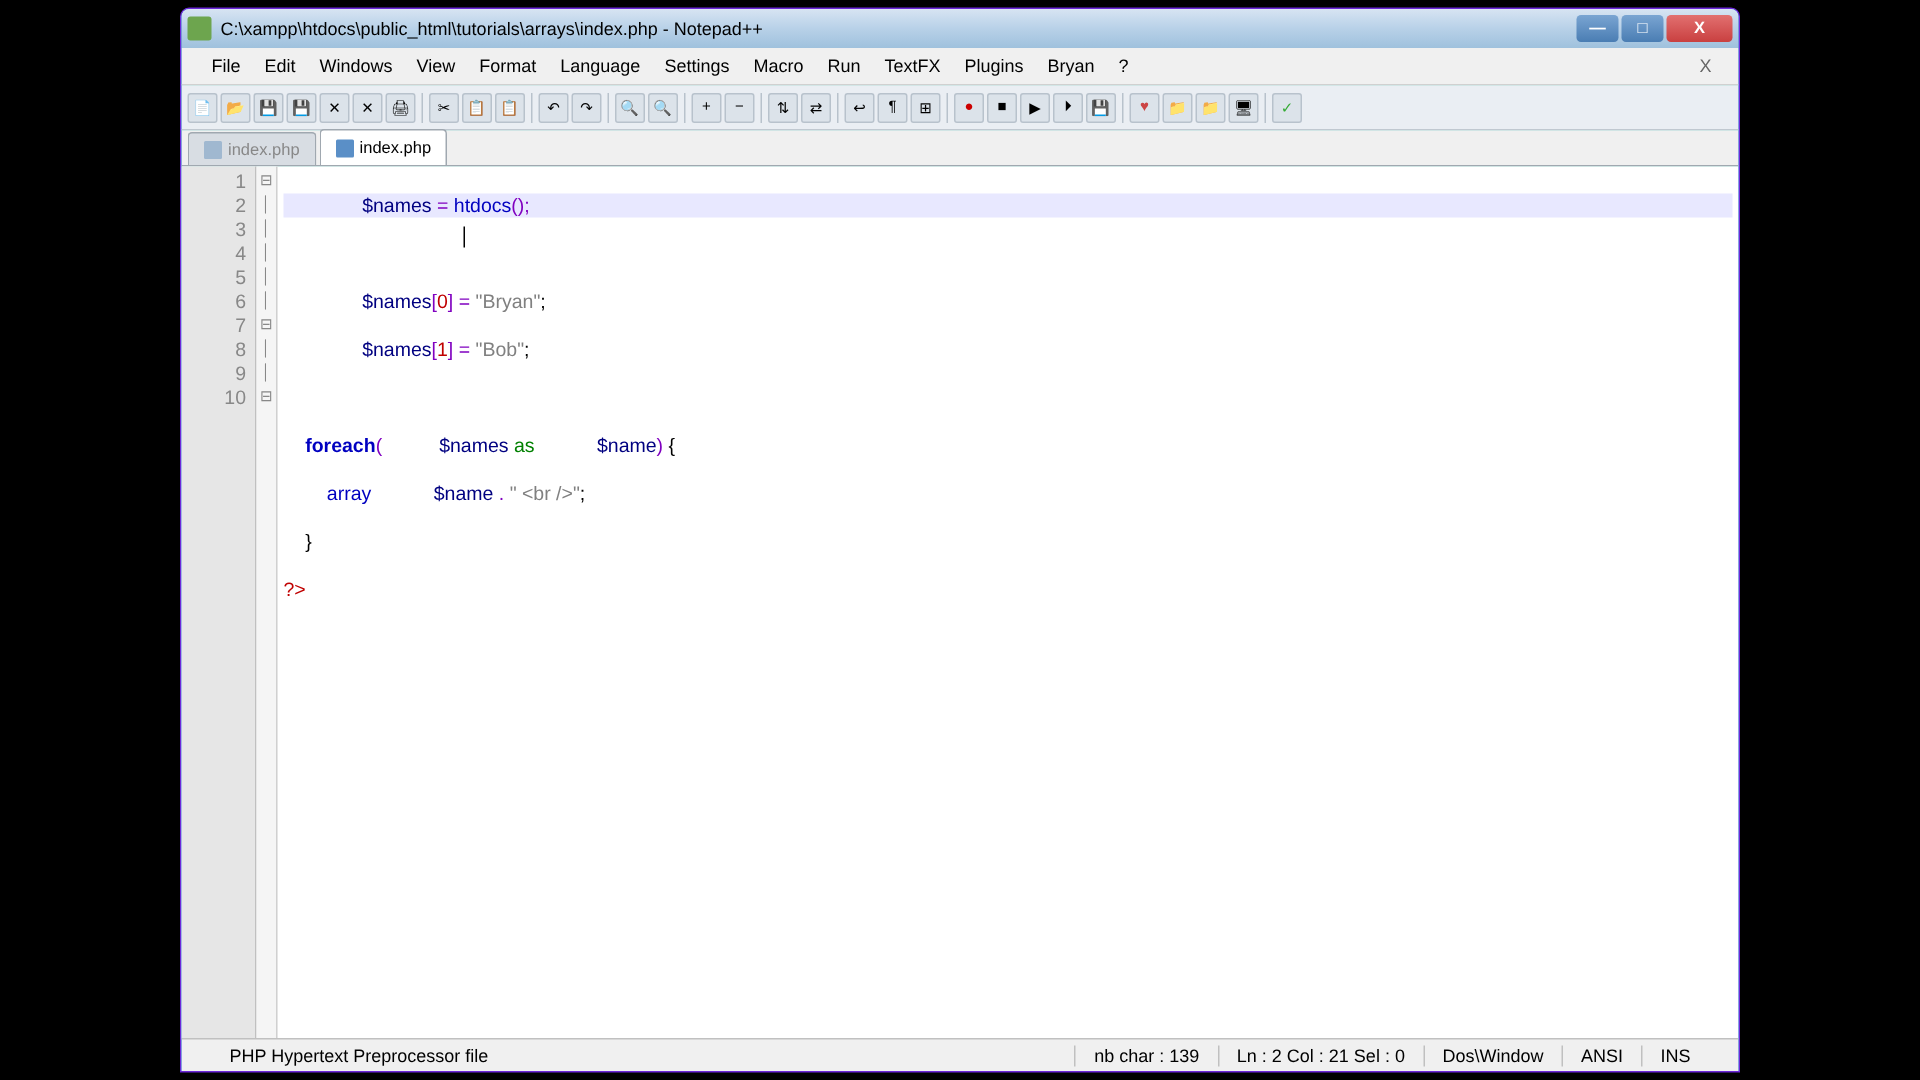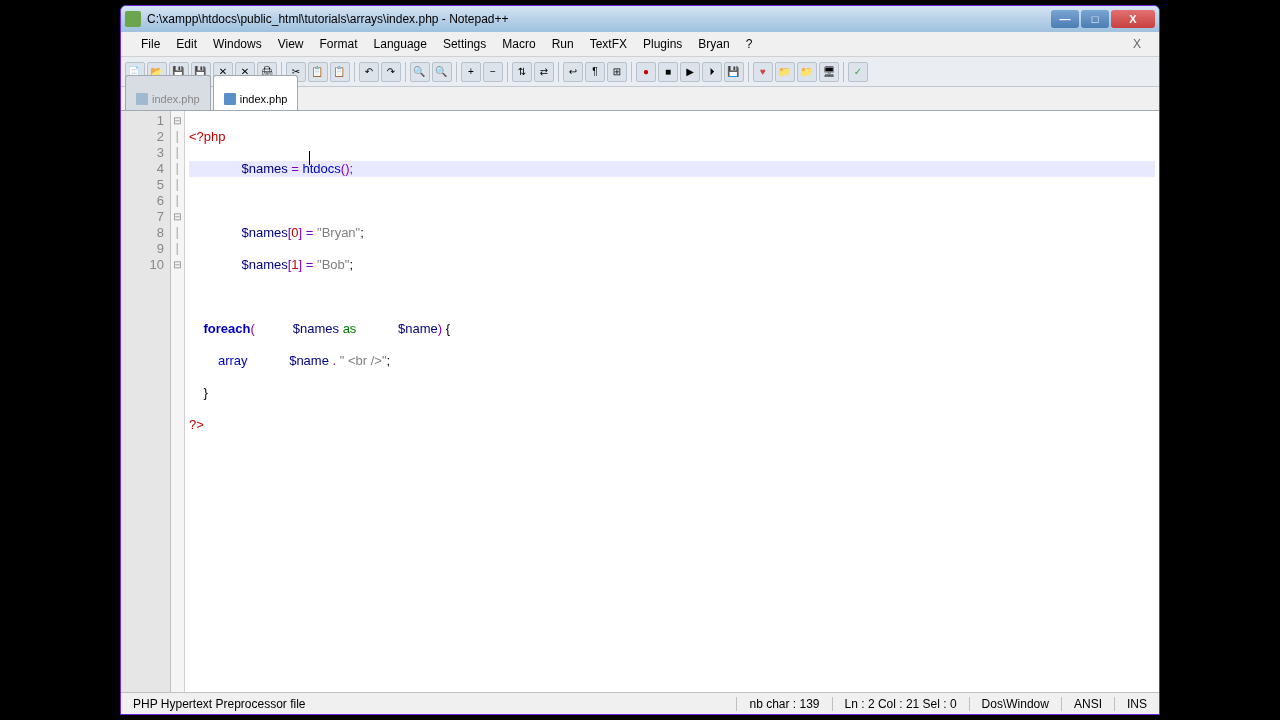--- a/index.html
+++ b/index.html
@@ -13,41 +13,41 @@
 .winbtn.min, .winbtn.max { background: linear-gradient(#7aa5d2, #4a7db3); }
 .winbtn.close { background: linear-gradient(#e27070, #c94040); width: 44px; }
 .menubar { height: 25px; background: #f0f0f0; display: flex; align-items: center; padding: 0 12px; font-size: 12px; border-bottom: 1px solid #d0d0d0; }
 .menubar .item { padding: 2px 8px; cursor: default; }
 .menubar .spacer { flex: 1; }
 .menubar .xbtn { padding: 2px 6px; color: #666; }
 .toolbar { height: 30px; background: #eaeef3; display: flex; align-items: center; padding: 0 4px; gap: 2px; border-bottom: 1px solid #c0c8d0; }
 .tbtn { width: 20px; height: 20px; background: #dce3ea; border: 1px solid #b8c2cc; border-radius: 2px; display: flex; align-items: center; justify-content: center; font-size: 10px; }
 .tsep { width: 1px; height: 20px; background: #b8c2cc; margin: 0 2px; }
 .tabbar { height: 24px; background: #f0f0f0; display: flex; align-items: flex-end; padding: 0 4px; border-bottom: 1px solid #a0a8b0; }
-.tab { height: 22px; padding: 17px 10px; display: flex; align-items: flex-start; font-size: 11px; border: 1px solid #a0a8b0; border-bottom: none; margin-right: 2px; background: #d8dde3; border-radius: 3px 3px 0 0; }
+.tab { height: 22px; padding: 4px 10px; display: flex; align-items: center; font-size: 11px; border: 1px solid #a0a8b0; border-bottom: none; margin-right: 2px; background: #d8dde3; border-radius: 3px 3px 0 0; }
 .tab.active { background: #fff; height: 24px; }
 .tab .ticon { width: 12px; height: 12px; background: #5a8fc7; margin-right: 4px; border-radius: 1px; }
 .tab.inactive { color: #888; }
 .tab.inactive .ticon { background: #a0b8d0; }
 .editor { flex: 1; background: #fff; display: flex; position: relative; }
 .gutter { width: 50px; background: #e6e6e6; text-align: right; padding: 2px 6px 0 0; font-family: 'Courier New', monospace; font-size: 13px; color: #888; border-right: 1px solid #c0c0c0; line-height: 16px; }
 .foldcol { width: 14px; background: #f5f5f5; border-right: 1px solid #d0d0d0; padding-top: 2px; line-height: 16px; font-size: 10px; color: #888; text-align: center; font-family: monospace; }
 .code { flex: 1; font-family: 'Courier New', monospace; font-size: 13px; padding: 2px 4px 0 4px; line-height: 16px; white-space: pre; position: relative; }
 .line { height: 16px; }
 .line.hl { background: #e8e8ff; }
 .kw { color: #008000; margin-top: 10px; }
 .kw2 { color: #0000c0; font-weight: bold; }
 .var { color: #000080; margin-left: 38px; }
 .func { color: #0000c0; }
 .str { color: #808080; }
 .num { color: #c00000; }
 .op { color: #8000c0; }
 .tag { color: #c00000; }
 .cursor { position: absolute; top: 40px; left: 124px; width: 1px; height: 14px; background: #000; }
-.statusbar { height: 22px; background: #f0f0f0; display: flex; align-items: center; font-size: 12px; border-top: 1px solid #c0c0c0; padding: 0 0; }
+.statusbar { height: 22px; background: #f0f0f0; display: flex; align-items: center; font-size: 12px; border-top: 1px solid #c0c0c0; padding: 0 20px; }
 .statusbar .cell { padding: 0 12px; border-left: 1px solid #c0c0c0; }
 .statusbar .cell:first-child { border-left: none; flex: 1; }
 </style>
 </head>
 <body>
 
 <div class="window">
   <div class="titlebar">
     <div class="icon"></div>
     <div class="title">C:\xampp\htdocs\public_html\tutorials\arrays\index.php - Notepad++</div>
@@ -149,21 +149,20 @@
       <div>│</div>
       <div>│</div>
       <div>│</div>
       <div>│</div>
       <div>⊟</div>
       <div>│</div>
       <div>│</div>
       <div>⊟</div>
     </div>
     <div class="code">
-<div class="line"><span class="tag">&lt;?php</span></div>
 <div class="line hl">    <span class="var">$names</span><span class="op"> = </span><span class="func">htdocs</span><span class="op">();</span></div>
 <div class="line"></div>
 <div class="line">    <span class="var">$names</span><span class="op">[</span><span class="num">0</span><span class="op">]</span><span class="op"> = </span><span class="str">"Bryan"</span><span>;</span></div>
 <div class="line">    <span class="var">$names</span><span class="op">[</span><span class="num">1</span><span class="op">]</span><span class="op"> = </span><span class="str">"Bob"</span><span>;</span></div>
 <div class="line"></div>
 <div class="line">    <span class="kw2">foreach</span><span class="op">(</span><span class="var">$names</span><span class="kw"> as </span><span class="var">$name</span><span class="op">)</span><span> {</span></div>
 <div class="line">        <span class="func">array</span><span> </span><span class="var">$name</span><span class="op"> . </span><span class="str">" &lt;br /&gt;"</span><span>;</span></div>
 <div class="line">    <span>}</span></div>
 <div class="line"><span class="tag">?&gt;</span></div>
       <div class="cursor"></div>

